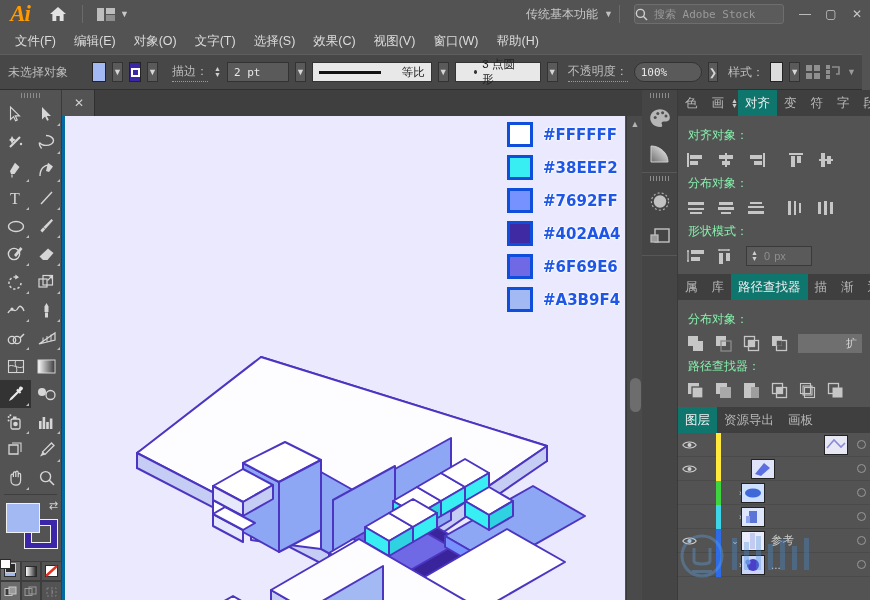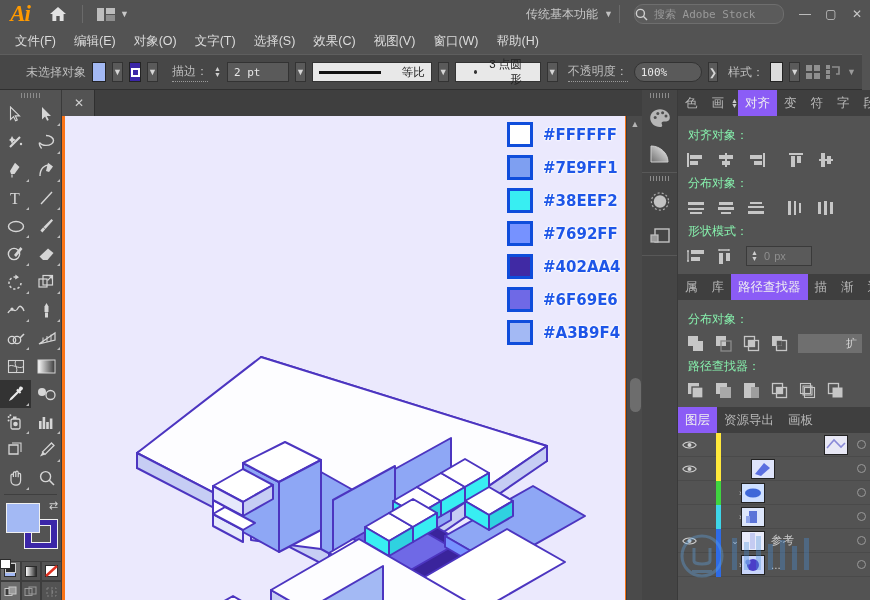--- a/index.html
+++ b/index.html
@@ -24,39 +24,39 @@
     font-family:"Liberation Serif", serif; letter-spacing:-1px;
   }
   .home-btn{ width:36px; height:28px; display:flex; align-items:center; justify-content:center; }
   .topbar-sep{ width:1px; height:18px; background:#6a6a6a; margin:0 6px; }
   .arrange-btn{ display:flex; align-items:center; gap:5px; padding:0 8px; height:28px; }
   .topbar-spacer{ flex:1; }
   .workspace-name{ color:#c8c8c8; font-size:12px; padding:0 4px; }
   .search-box{
     display:flex; align-items:center; gap:6px;
     height:20px; min-width:150px; padding:0 0;
-    border:1px solid #6e6e6e; border-radius:9px; background:#5b5b5b;
+    border:1px solid #6e6e6e; border-radius:3px; background:#5b5b5b;
     margin-left:8px; margin-right:8px;
   }
   .search-box .ph{ color:#9a9a9a; font-size:11px; font-family:"DejaVu Sans Mono", monospace; letter-spacing:0px;}
   .wbtns{ display:flex; align-items:center; height:28px; }
   .wbtn{ width:26px; height:28px; display:flex; align-items:center; justify-content:center; color:#c8c8c8; }
 
   
   .menurow{
     position:absolute; left:0; top:28px; width:870px; height:26px;
     background:#535353; display:flex; align-items:center; padding-left:6px;
   }
   .menuitem{ padding:2px 9px; color:#dcdcdc; font-size:12.5px; white-space:nowrap; }
 
   
   .ctrlbar{
     position:absolute; left:0; top:54px; width:862px; height:36px;
     background:#474747; border-top:1px solid #5e5e5e; border-bottom:1px solid #2f2f2f;
-    display:flex; align-items:center; padding-left:8px; gap:6px;text-align:right;
+    display:flex; align-items:center; padding-left:8px; gap:6px;
   }
   .ctrl-label{ color:#bdbdbd; font-size:12px; white-space:nowrap; }
   .ctrl-label.dotted{ border-bottom:1px dotted #9b9b9b; padding-bottom:1px; }
   .sw-fill{ width:26px; height:20px; background:#a3b9f4; border:1px solid #232323; }
   .sw-stroke{
     width:22px; height:20px; background:#3b26a8; border:1px solid #232323;
     display:flex; align-items:center; justify-content:center;
   }
   .sw-stroke i{ width:9px; height:9px; border:2px solid #fff; display:block; }
   .mini-dd{
@@ -131,21 +131,21 @@
     border:1px solid #3d3d3d; }
   .mode-btn.on{ background:#6b6b6b; }
   .draw-row{ display:flex; width:62px; }
   .draw-btn{ width:20.6px; height:22px; display:flex;align-items:center;justify-content:center;
     border:1px solid #3d3d3d; }
   .draw-btn.on{ background:#6b6b6b; }
 
   
   .canvas-wrap{
     position:absolute; left:62px; top:116px; width:580px; height:484px;
-    background:#f97316; overflow:hidden;
+    background:#0369a1; overflow:hidden;
   }
   .canvas{
     position:absolute; left:3px; top:0px; width:560px; height:484px;
     background:#ebe9fd;
   }
   .vscroll{
     position:absolute; right:0px; top:0px; width:16px; height:484px; background:#4a4a4a;
     border-left:1px solid #3a3a3a;
   }
   .vscroll .uparrow{ width:16px;height:16px;display:flex;align-items:center;justify-content:center;color:#b4b4b4;font-size:9px;}
@@ -164,21 +164,21 @@
   .dock{ position:absolute; left:642px; top:90px; width:228px; height:510px; background:#535353; }
   .rail{ position:absolute; left:0; top:0; width:36px; height:510px; background:#454545; border-right:1px solid #3a3a3a;}
   .rail-grip{ height:10px; display:flex;align-items:center;justify-content:center;gap:2px; }
   .rail-grip i{ width:1px;height:5px;background:#8c8c8c;display:block; }
   .rail-btn{ width:36px;height:36px;display:flex;align-items:center;justify-content:center; }
   .rail-sep{ height:1px;background:#585858; }
 
   .panels{ position:absolute; left:36px; top:0; width:192px; height:510px; background:#535353; }
   .pan-tabs{ height:26px; display:flex; align-items:stretch; background:#3f3f3f; }
   .ptab{ display:flex;align-items:center; padding:0 7px; color:#b9b9b9; font-size:12.5px; white-space:nowrap;}
-  .ptab.on{ background:#8b5cf6; color:#f0f0f0; }
+  .ptab.on{ background:#0f766e; color:#f0f0f0; }
   .collapse-ico{ display:flex; flex-direction:column; align-items:center; justify-content:center;
      width:11px; line-height:5px; color:#cacaca; font-size:7px;}
   .pan-body{ background:#535353; padding:6px 8px 0 8px; }
   .sec-label{ color:#86efac; font-size:12px; margin:5px 0 6px 2px; }
   .ico-row{ display:flex; align-items:center; gap:10px; margin-bottom:4px;}
   .align-ico{ width:20px;height:20px;display:flex;align-items:center;justify-content:center; }
   .dist-num{
     height:20px; width:66px; background:#5a5a5a; border:1px solid #3a3a3a;
     display:flex; align-items:center; gap:4px; padding-left:2px; color:#8e8e8e; font-size:11px;
   }
@@ -681,24 +681,20 @@
           <path d="M240 562 L240 600 L222 590 L222 552 Z" fill="#c6cdf4"></path>
         </g>
       </svg>
 
       <div class="legend">
         <div class="lg-row">
           <span class="lg-sw" style="background:#FFFFFF"></span>
           <span class="lg-tx">#FFFFFF</span>
         </div>
         <div class="lg-row">
-          <span class="lg-sw" style="background:#7E9FF1"></span>
-          <span class="lg-tx">#7E9FF1</span>
-        </div>
-        <div class="lg-row">
           <span class="lg-sw" style="background:#38EEF2"></span>
           <span class="lg-tx">#38EEF2</span>
         </div>
         <div class="lg-row">
           <span class="lg-sw" style="background:#7692FF"></span>
           <span class="lg-tx">#7692FF</span>
         </div>
         <div class="lg-row">
           <span class="lg-sw" style="background:#402AA4"></span>
           <span class="lg-tx">#402AA4</span>

